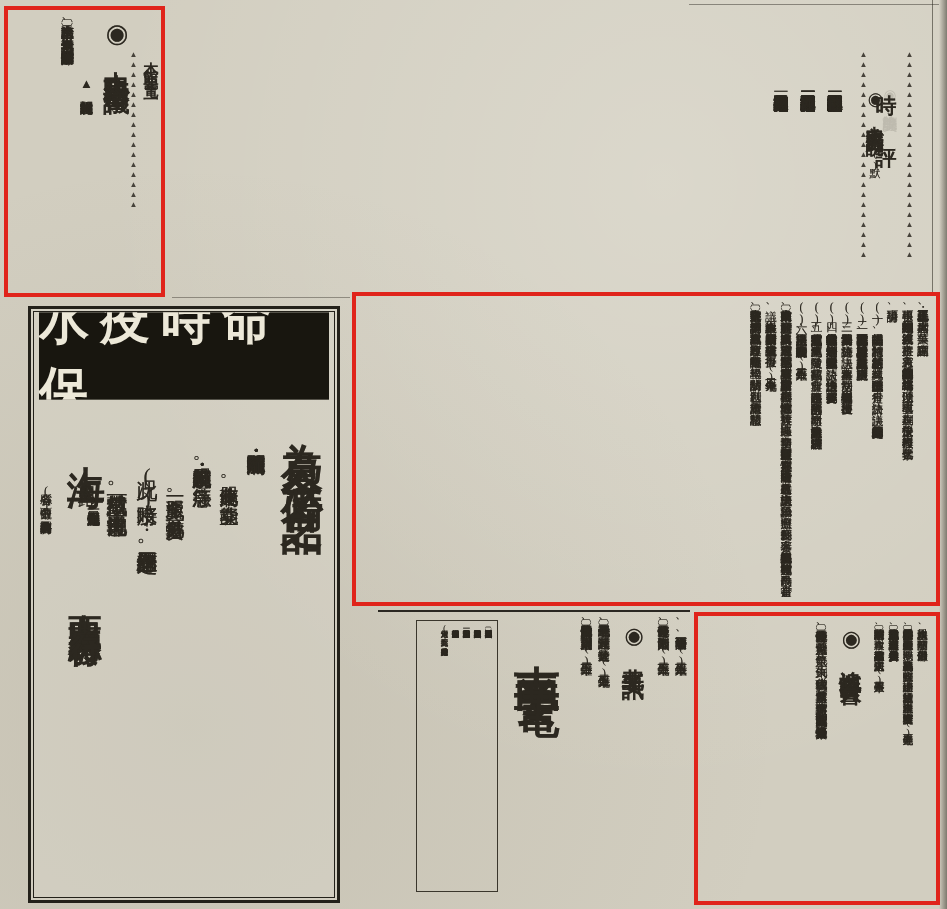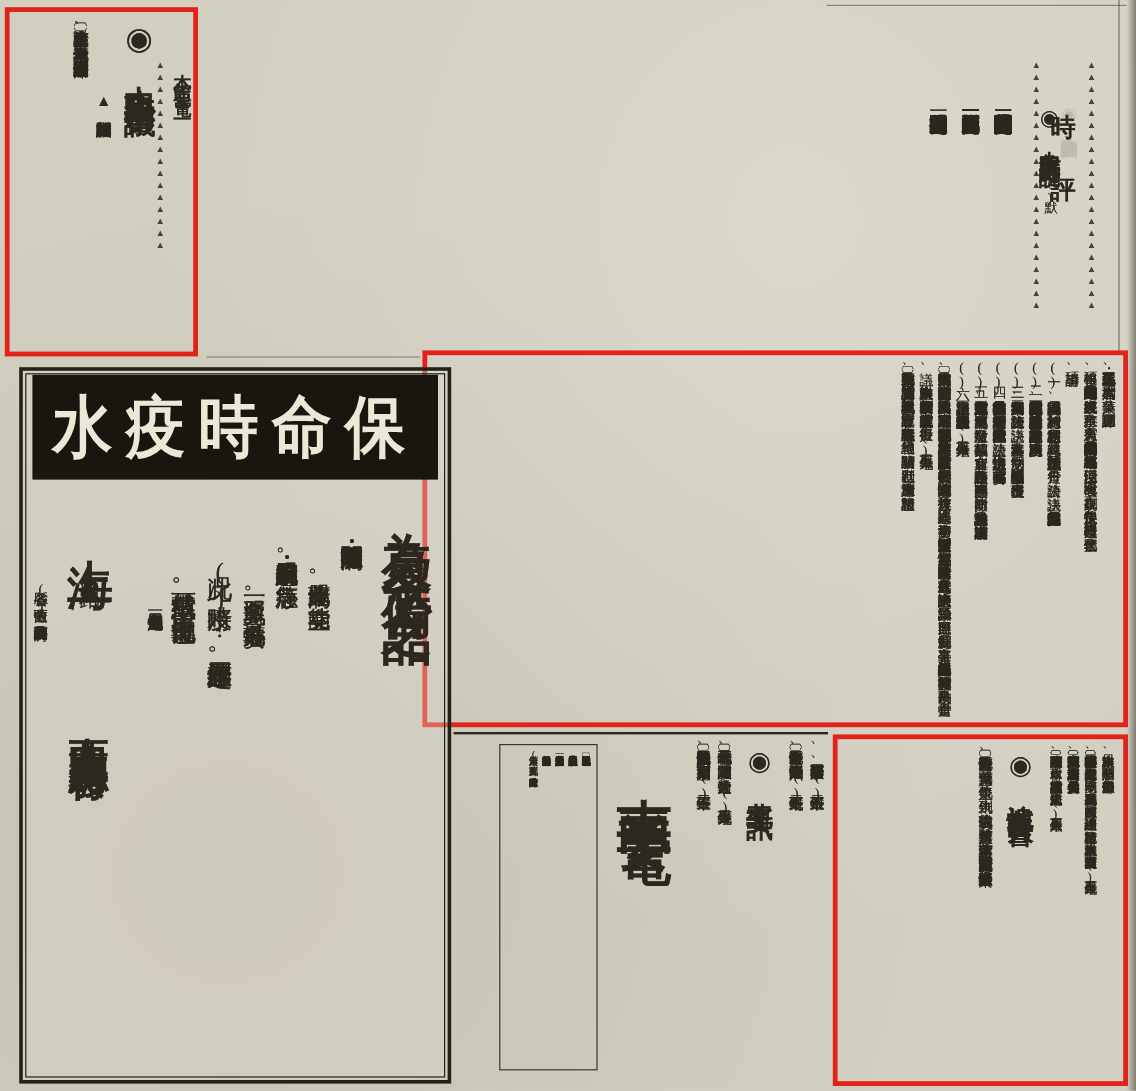--- a/index.html
+++ b/index.html
@@ -42,21 +42,21 @@
   #benguan-title{writing-mode:vertical-rl;font-size:15px;font-weight:bold;letter-spacing:7px;}
   #box1-headline{right:27px;top:8px;height:274px;font-size:26px;font-weight:bold;letter-spacing:3px;}
   #box1-subhead{right:66px;top:66px;height:220px;font-size:13px;}
   #box1-body{left:4px;top:5px;width:66px;height:278px;font-size:13px;line-height:21.5px;overflow:hidden;}
 
   
   #box2{left:352px;top:292px;width:588px;height:314px;padding:5px 6px;}
   #box2-flow{width:100%;height:100%;font-size:11.5px;line-height:15.2px;overflow:hidden;}
 
   
-  #ad{position:absolute;left:16px;top:306px;width:360px;height:597px;border:3px solid #23211a;box-sizing:border-box;background:rgba(222,218,206,.35);}
+  #ad{position:absolute;left:28px;top:306px;width:312px;height:597px;border:3px solid #23211a;box-sizing:border-box;background:rgba(222,218,206,.35);}
   #ad-inner{position:absolute;inset:2px;border:1px solid #23211a;}
   #ad-banner{margin:5px;height:78px;background:#18160f;color:#ece8d8;display:flex;align-items:center;justify-content:center;
              font-size:50px;font-weight:bold;letter-spacing:11px;transform:scaleY(1.12);overflow:hidden;}
   #ad-content{position:relative;height:calc(100% - 92px);}
   #ad-slogan{right:4px;top:10px;height:480px;font-size:42px;font-weight:bold;letter-spacing:12px;}
   #ad-lines{right:64px;top:16px;height:460px;font-size:19px;line-height:27px;overflow:hidden;}
   #ad-lines .l1{padding-top:24px;} #ad-lines .l2{padding-top:56px;}
   #ad-lines .l3{padding-top:38px;} #ad-lines .l4{padding-top:70px;}
   #ad-lines .l5{padding-top:48px;font-size:21px;line-height:30px;}
   #ad-lines .l6{padding-top:62px;font-size:21px;line-height:30px;}

